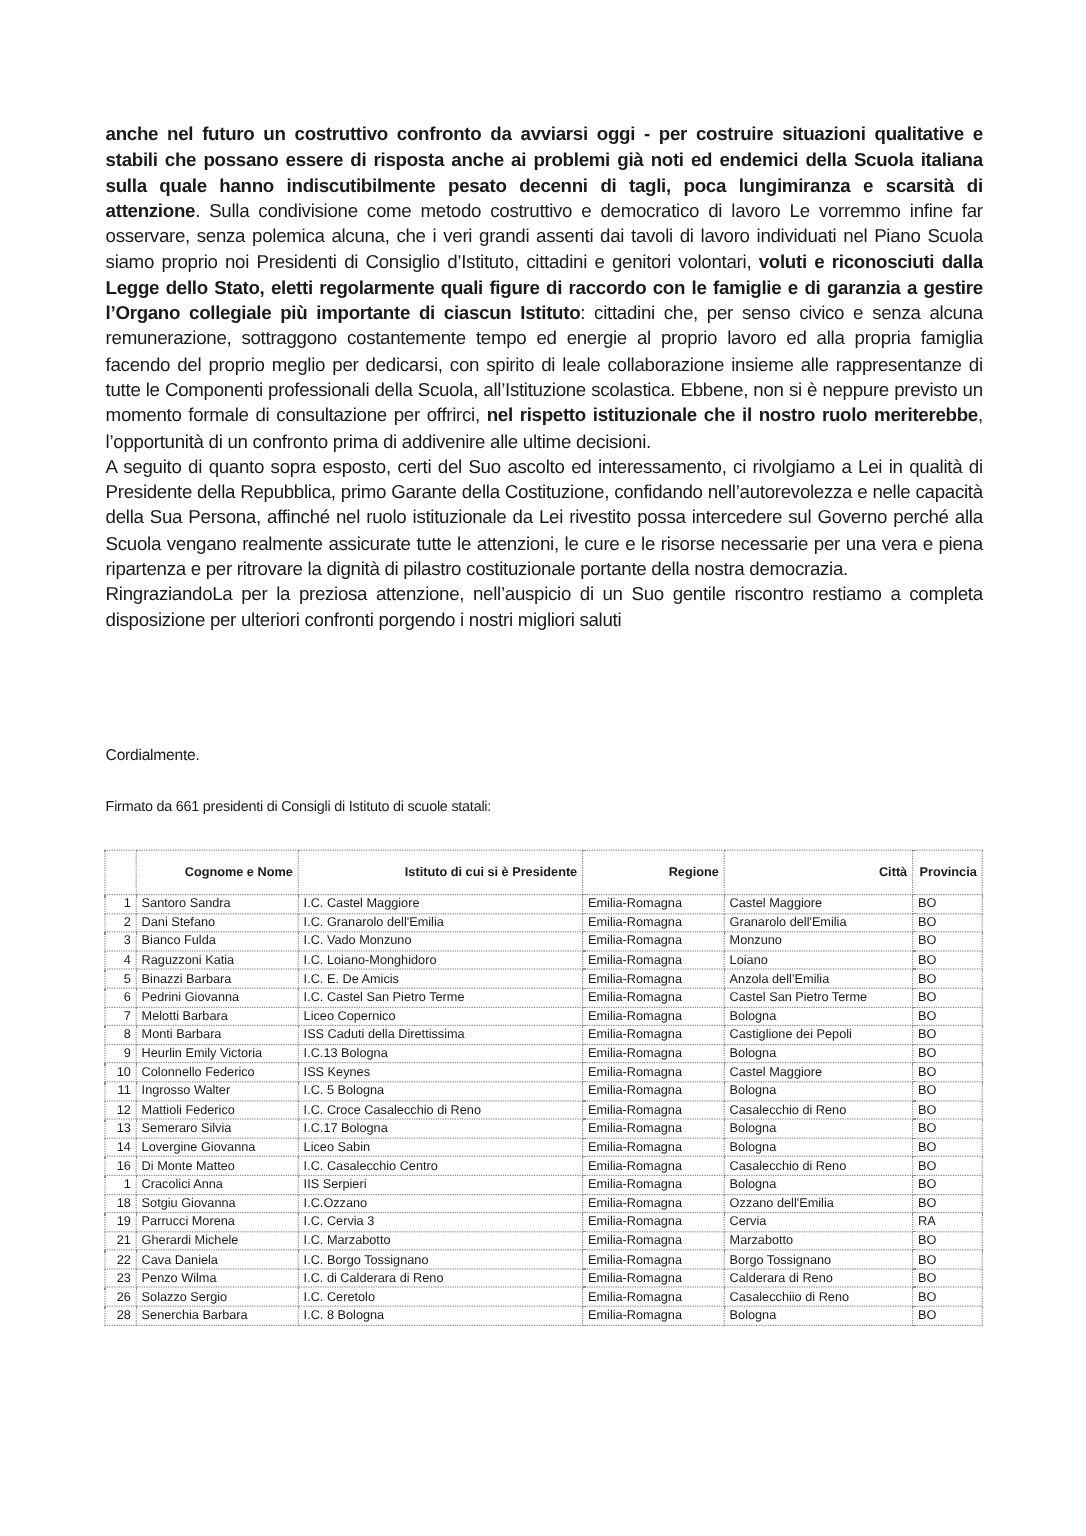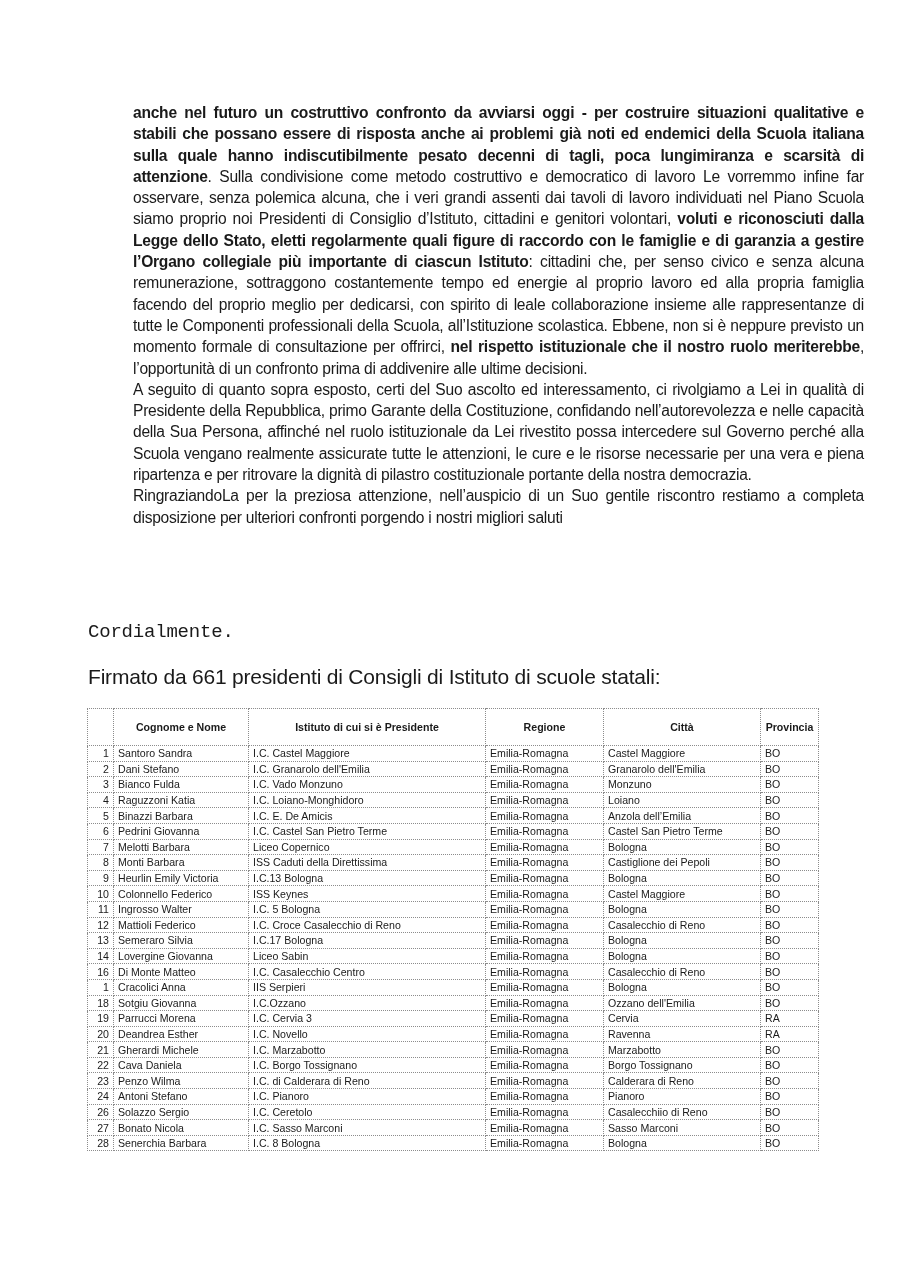--- a/index.html
+++ b/index.html
@@ -1,27 +1,27 @@
 <!DOCTYPE html>
 <html><head>
 <meta charset="utf-8">
 <style>
   html, body { margin:0; padding:0; background:#ffffff; }
   body { width:905px; height:1280px; position:relative; overflow:hidden;
          font-family:"Liberation Sans", sans-serif; color:#1a1a1a; }
   .text-block { position:absolute; left:88px; top:102px; width:731px;
-                font-size:15.6px; line-height:21.3px; text-align:justify; letter-spacing:-0.25px;margin-left:45px; }
+                font-size:15.6px; line-height:21.3px; text-align:justify; letter-spacing:-0.25px; }
   .text-block p { margin:0; }
   .text-block b { font-weight:bold; }
-  .closing { position:absolute; left:88px; top:621px; font-size:19px; letter-spacing:-0.2px;font-family:Liberation Mono, monospace; }
-  .signed { position:absolute; left:88px; top:665px; font-size:21px; letter-spacing:-0.2px; }
+  .closing { position:absolute; left:88px; top:621px; font-size:13px; letter-spacing:-0.2px; }
+  .signed { position:absolute; left:88px; top:665px; font-size:12px; letter-spacing:-0.2px; }
   table.signers { position:absolute; left:87px; top:708px; border-collapse:collapse;
                   font-size:10.6px; table-layout:fixed; width:731px; }
   table.signers th, table.signers td { border:1px dotted #8c8c8c; padding:0 4px; white-space:nowrap; overflow:hidden; }
-  table.signers th { height:36px; text-align:center; font-weight:bold; vertical-align:middle; }
+  table.signers th { height:36px; text-align:right; font-weight:bold; vertical-align:middle; }
   table.signers td { height:14.6px; line-height:14px; }
   table.signers td.num { text-align:right; padding-right:4px; }
 </style>
 </head>
 <body>
 
 <div class="text-block" id="letter-body">
     <p><b>anche nel futuro un costruttivo confronto da avviarsi oggi - per costruire situazioni qualitative e stabili che possano essere di risposta anche ai problemi già noti ed endemici della Scuola italiana sulla quale hanno indiscutibilmente pesato decenni di tagli, poca lungimiranza e scarsità di attenzione</b><span>. Sulla condivisione come metodo costruttivo e democratico di lavoro Le vorremmo infine far osservare, senza polemica alcuna, che i veri grandi assenti dai tavoli di lavoro individuati nel Piano Scuola siamo proprio noi Presidenti di Consiglio d’Istituto, cittadini e genitori volontari, </span><b>voluti e riconosciuti dalla Legge dello Stato, eletti regolarmente quali figure di raccordo con le famiglie e di garanzia a gestire l’Organo collegiale più importante di ciascun Istituto</b><span>: cittadini che, per senso civico e senza alcuna remunerazione, sottraggono costantemente tempo ed energie al proprio lavoro ed alla propria famiglia facendo del proprio meglio per dedicarsi, con spirito di leale collaborazione insieme alle rappresentanze di tutte le Componenti professionali della Scuola, all’Istituzione scolastica. Ebbene, non si è neppure previsto un momento formale di consultazione per offrirci, </span><b>nel rispetto istituzionale che il nostro ruolo meriterebbe</b><span>, l’opportunità di un confronto prima di addivenire alle ultime decisioni.</span></p>
     <p><span>A seguito di quanto sopra esposto, certi del Suo ascolto ed interessamento, ci rivolgiamo a Lei in qualità di Presidente della Repubblica, primo Garante della Costituzione, confidando nell’autorevolezza e nelle capacità della Sua Persona, affinché nel ruolo istituzionale da Lei rivestito possa intercedere sul Governo perché alla Scuola vengano realmente assicurate tutte le attenzioni, le cure e le risorse necessarie per una vera e piena ripartenza e per ritrovare la dignità di pilastro costituzionale portante della nostra democrazia.</span></p>
     <p><span>RingraziandoLa per la preziosa attenzione, nell’auspicio di un Suo gentile riscontro restiamo a completa disposizione per ulteriori confronti porgendo i nostri migliori saluti</span></p>
@@ -187,28 +187,20 @@
       </tr>
       <tr>
         <td class="num">19</td>
         <td>Parrucci Morena</td>
         <td>I.C. Cervia 3</td>
         <td>Emilia-Romagna</td>
         <td>Cervia</td>
         <td>RA</td>
       </tr>
       <tr>
-        <td class="num">20</td>
-        <td>Deandrea Esther</td>
-        <td>I.C. Novello</td>
-        <td>Emilia-Romagna</td>
-        <td>Ravenna</td>
-        <td>RA</td>
-      </tr>
-      <tr>
         <td class="num">21</td>
         <td>Gherardi Michele</td>
         <td>I.C. Marzabotto</td>
         <td>Emilia-Romagna</td>
         <td>Marzabotto</td>
         <td>BO</td>
       </tr>
       <tr>
         <td class="num">22</td>
         <td>Cava Daniela</td>
@@ -219,41 +211,25 @@
       </tr>
       <tr>
         <td class="num">23</td>
         <td>Penzo Wilma</td>
         <td>I.C. di Calderara di Reno</td>
         <td>Emilia-Romagna</td>
         <td>Calderara di Reno</td>
         <td>BO</td>
       </tr>
       <tr>
-        <td class="num">24</td>
-        <td>Antoni Stefano</td>
-        <td>I.C. Pianoro</td>
-        <td>Emilia-Romagna</td>
-        <td>Pianoro</td>
-        <td>BO</td>
-      </tr>
-      <tr>
         <td class="num">26</td>
         <td>Solazzo Sergio</td>
         <td>I.C. Ceretolo</td>
         <td>Emilia-Romagna</td>
         <td>Casalecchiio di Reno</td>
-        <td>BO</td>
-      </tr>
-      <tr>
-        <td class="num">27</td>
-        <td>Bonato Nicola</td>
-        <td>I.C. Sasso Marconi</td>
-        <td>Emilia-Romagna</td>
-        <td>Sasso Marconi</td>
         <td>BO</td>
       </tr>
       <tr>
         <td class="num">28</td>
         <td>Senerchia Barbara</td>
         <td>I.C. 8 Bologna</td>
         <td>Emilia-Romagna</td>
         <td>Bologna</td>
         <td>BO</td>
       </tr>

